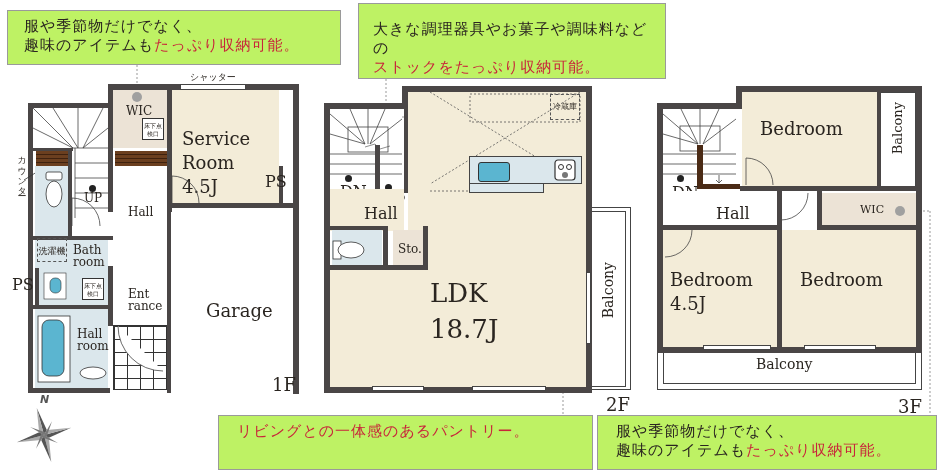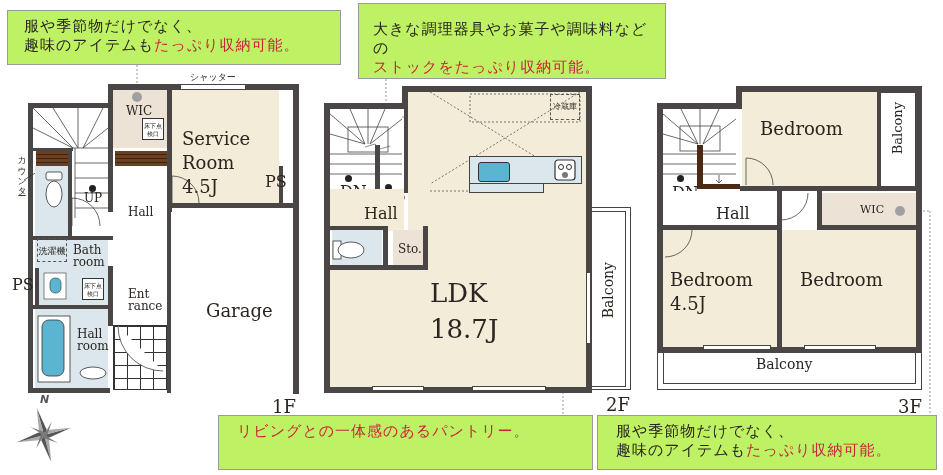--- a/index.html
+++ b/index.html
@@ -166,21 +166,21 @@
     <div>rance</div>
   </div>
   <div class="wall" style="left:167px;top:208px;width:4px;height:185px"></div>
   <div style="position:absolute;left:113px;top:325px;width:54px;height:65px;background-color:#fff;background-image:linear-gradient(#333 1px,transparent 1px),linear-gradient(90deg,#333 1px,transparent 1px);background-size:13px 13px;border:1px solid #333"></div>
   <svg width="50" height="50" style="left:118px;top:326px">
       <path d="M0 0 A45 45 0 0 0 45 45" stroke="#444" fill="#fff" stroke-width="0.8"></path>
     </svg>
 
   <div class="lbl" style="left:206px;top:300px;font-size:18px">Garage</div>
 
-  <div class="floor" style="left:272px;top:396px">1F</div>
+  <div class="floor" style="left:272px;top:374px">1F</div>
 </div>
 
 <div>
   <div class="lbl" style="left:40px;top:393px;font-size:11px;font-style:italic;font-weight:bold;font-family:'DejaVu Sans',sans-serif;color:#555">N</div>
   <svg width="60" height="60" style="left:14px;top:405px">
     <g transform="translate(30,30) rotate(-15)">
       <polygon points="0,-28 4,-4 0,0" fill="#555"></polygon>
         <polygon points="0,-28 -4,-4 0,0" fill="#aaa"></polygon>
       <polygon points="0,28 4,4 0,0" fill="#aaa"></polygon>
         <polygon points="0,28 -4,4 0,0" fill="#555"></polygon>

